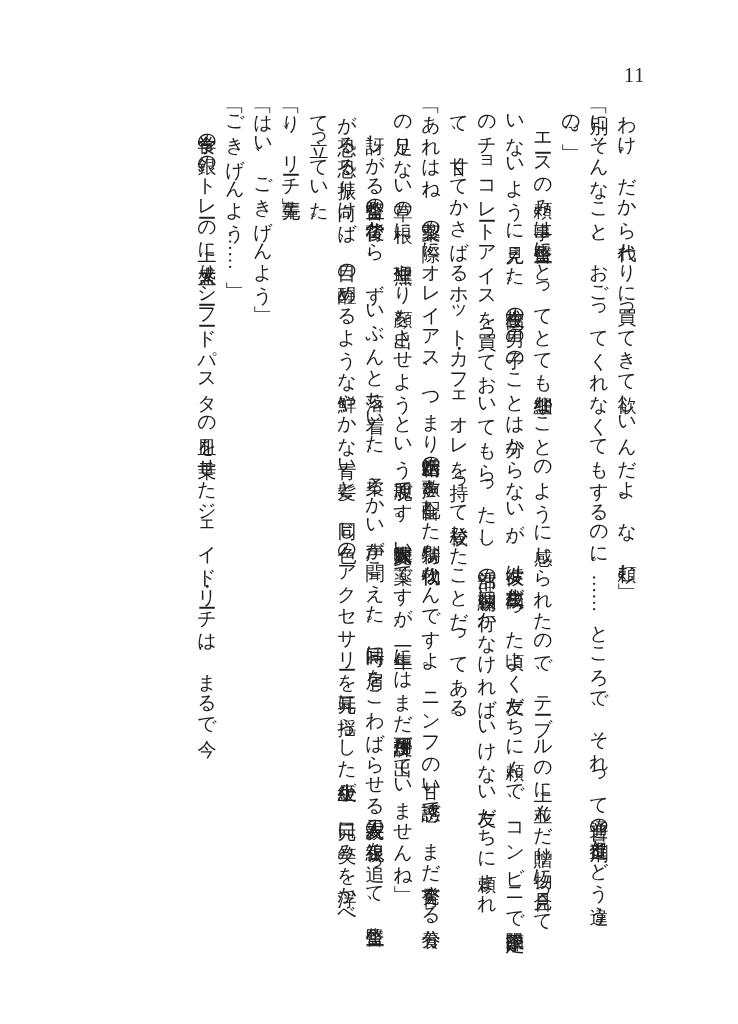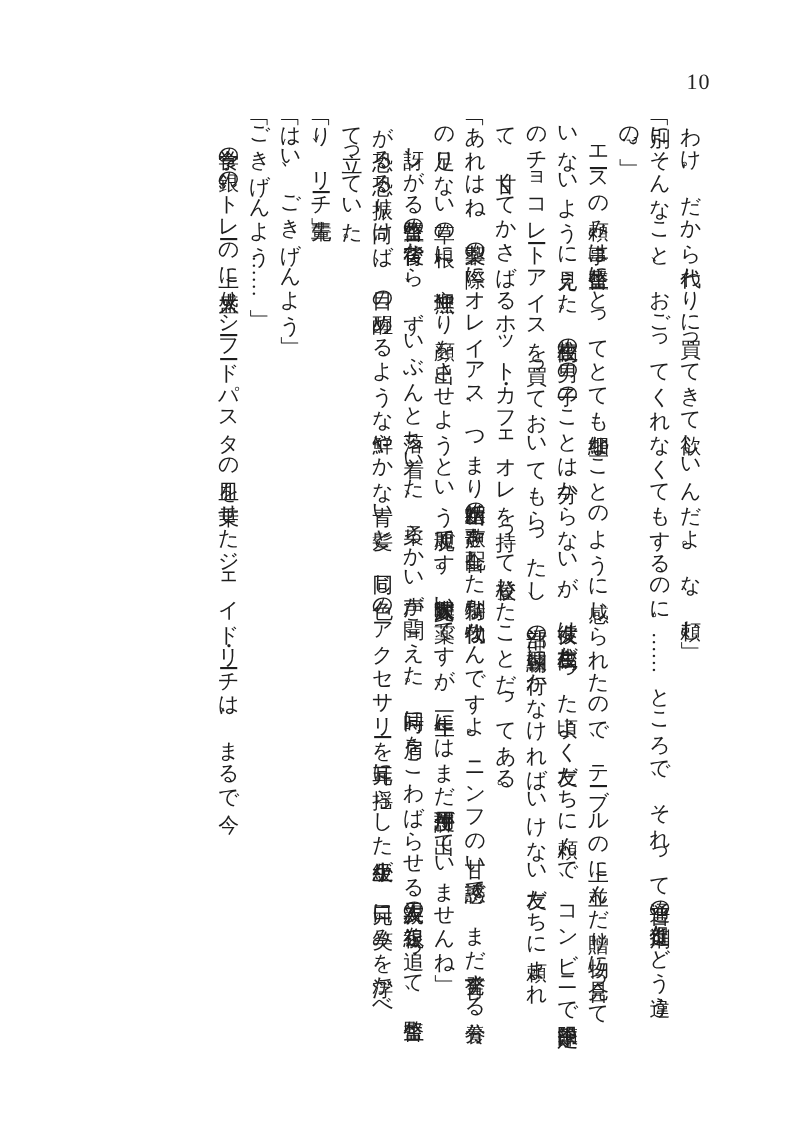--- a/index.html
+++ b/index.html
@@ -48,21 +48,21 @@
   }
   .text-block p.indent {
     text-indent: 1em;
   }
 </style>
 </head>
 <body>
 
 <div class="scan-page">
 
-  <div class="folio">10</div>
+  <div class="folio">11</div>
 
   <div class="text-block">
     <p>わけ。だから代わりに買ってきて欲しいんだよ。な、頼む」</p>
     <p>「別にそんなこと、おごってくれなくてもするのに。……ところで、それって普通の促進剤とどう違うの?」</p>
     <p class="indent">エースの頼み事は監督生にとってとても些細なことのように感じられたので、テーブルの上に並んだ贈り物に見合っていないように見えた。高校生の男の子のことは分からないが、彼女は高校生だった頃よく友だちに頼んで、コンビニで季節限定のチョコレートアイスを買っておいてもらったし、部活の朝練習に行かなければいけない友だちに頼まれて、甘くてかさばるホット・カフェオレを持って登校したことだってある。</p>
     <p>「あれはね、製薬の際にオレイアス、つまり山岳妖精の歌声を配合した特別な代物なんですよ。ニンフの甘い誘惑で、まだ発育する養分の足りない草の根に、無理やり顔を出させようという魂胆です。大変興味深い薬ですが、一年生にはまだ使用許可が出ていませんね」</p>
     <p class="indent">訝しがる監督生の背後から、ずいぶんと落ち着いた、柔らかい声が聞こえた。同時に肩をこわばらせる親友二人の視線を追って、監督生が恐る恐る振り向けば、目の醒めるような鮮やかな青い髪と、同じ色のアクセサリーを耳元に揺らした上級生が、口元に笑みを浮かべて立っていた。</p>
     <p>「り、リーチ先輩」</p>
     <p>「はい、ごきげんよう」</p>
     <p>「ごきげんよう……」</p>

